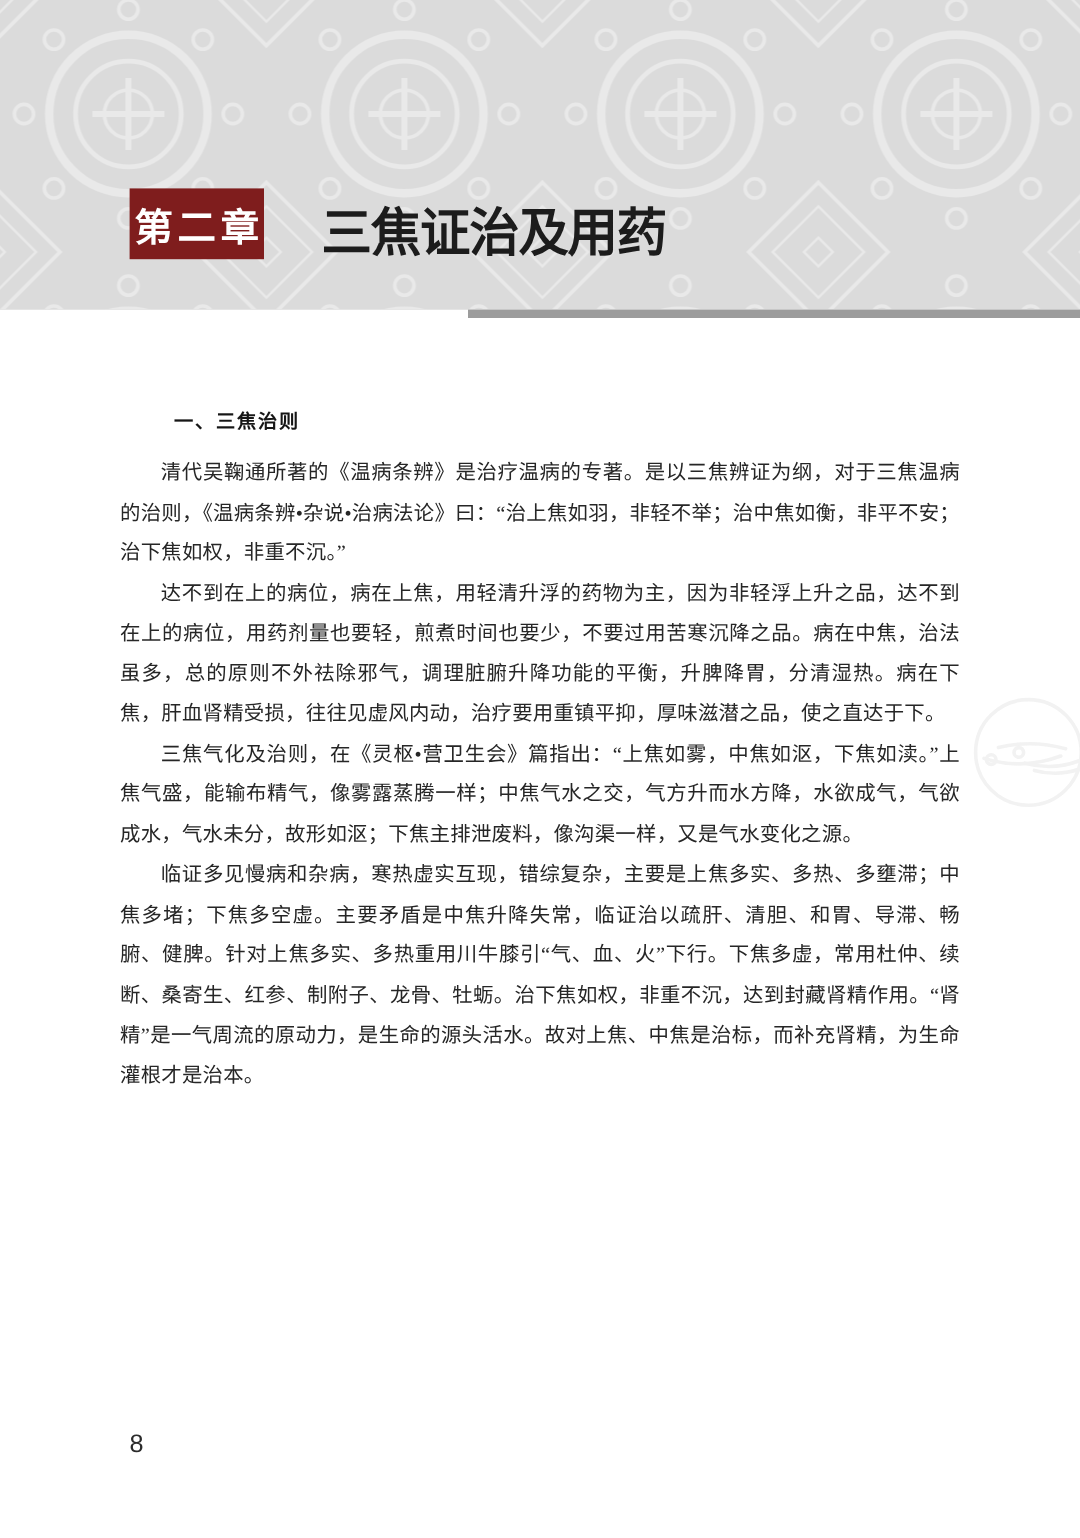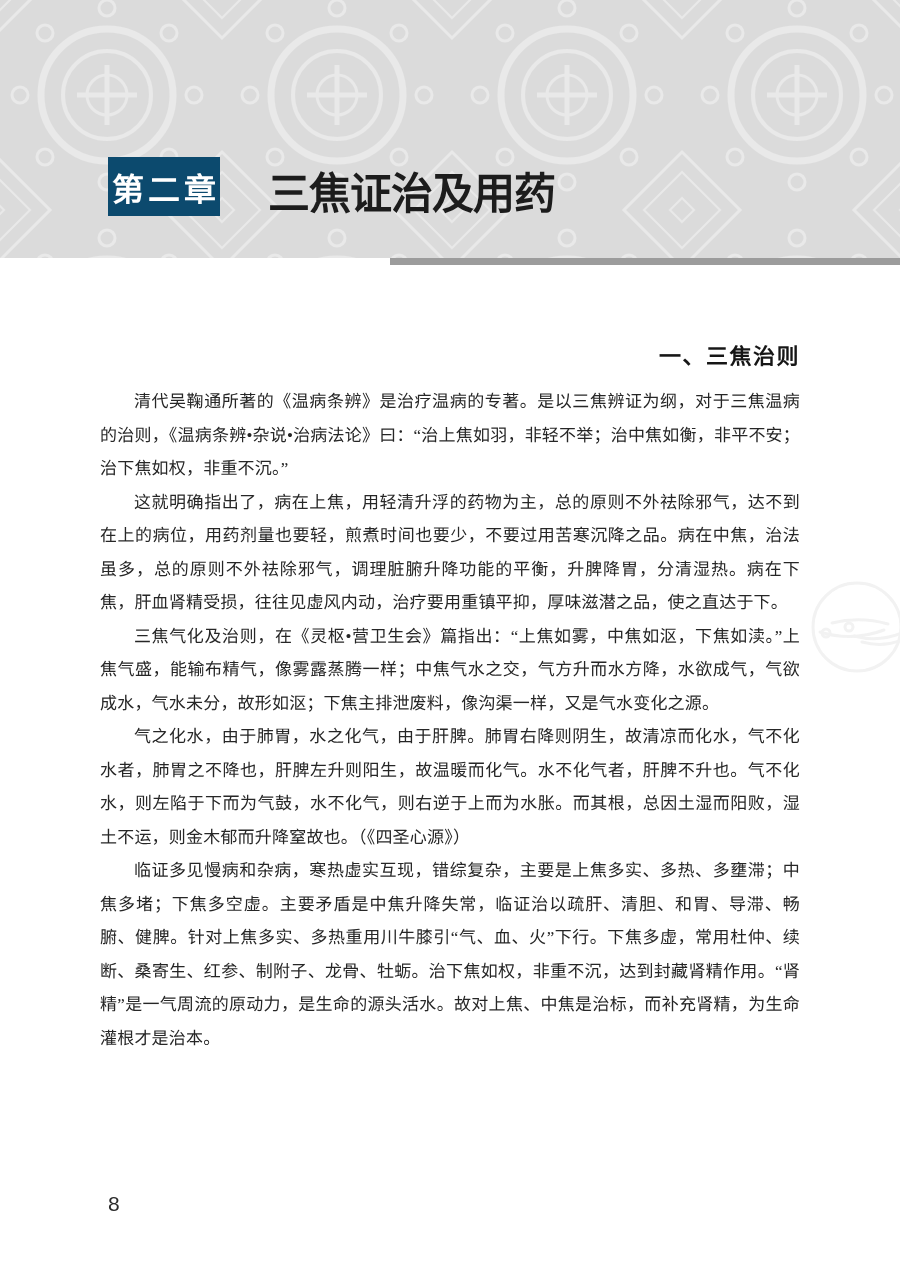--- a/index.html
+++ b/index.html
@@ -18,21 +18,21 @@
     left: 0; top: 0;
     width: 900px; height: 258px;
     background: #dbdbdb;
   }
   .band-pattern { position: absolute; left: 0; top: 0; display: block; }
 
   .chapter-box {
     position: absolute;
     left: 108px; top: 157px;
     width: 112px; height: 59px;
-    background: #0c4a6e;
+    background: #7f1d1d;
     color: #ffffff;
     display: flex;
     align-items: center;
     justify-content: center;
     font-size: 32px;
     font-weight: bold;
     letter-spacing: 4px;
     text-indent: 4px;
     font-family: "Liberation Serif", "DejaVu Serif", serif;
   }
@@ -66,27 +66,26 @@
 
   
   .content {
     position: absolute;
     left: 100px; top: 258px;
     width: 700px;
     color: #262626;
   }
   .content h2 {
     font-family: "Liberation Sans", "DejaVu Sans", sans-serif;
-    font-size: 22px;
+    font-size: 16px;
     font-weight: bold;
     color: #161616;
     letter-spacing: 1.5px;
     margin: 0 0 15px 0;
     padding-left: 45px;
-    text-align: right;
   }
   .content h2.h-first  { margin-top: 80px; }
   .content h2.h-second { margin-top: 20px; }
   .content p {
     font-size: 17px;
     line-height: 33.5px;
     margin: 0;
     text-align: justify;
     text-indent: 2em;
     letter-spacing: 0.2px;
@@ -167,25 +166,24 @@
       <path d="M60 70 q22 6 42 -3"></path>
       <circle cx="24" cy="61" r="4"></circle>
       <circle cx="47" cy="55" r="4"></circle>
     </g>
   </svg>
 
   <main class="content">
     <section>
       <h2 class="h-first">一、三焦治则</h2>
       <p>清代吴鞠通所著的《温病条辨》是治疗温病的专著。是以三焦辨证为纲，对于三焦温病的治则，《温病条辨•杂说•治病法论》曰：“治上焦如羽，非轻不举；治中焦如衡，非平不安；治下焦如权，非重不沉。”</p>
-      <p>这就明确指出了，病在上焦，用轻清升浮的药物为主，总的原则不外祛除邪气，达不到在上的病位，用药剂量也要轻，煎煮时间也要少，不要过用苦寒沉降之品。病在中焦，治法虽多，总的原则不外祛除邪气，调理脏腑升降功能的平衡，升脾降胃，分清湿热。病在下焦，肝血肾精受损，往往见虚风内动，治疗要用重镇平抑，厚味滋潜之品，使之直达于下。</p>
+      <p>达不到在上的病位，病在上焦，用轻清升浮的药物为主，因为非轻浮上升之品，达不到在上的病位，用药剂量也要轻，煎煮时间也要少，不要过用苦寒沉降之品。病在中焦，治法虽多，总的原则不外祛除邪气，调理脏腑升降功能的平衡，升脾降胃，分清湿热。病在下焦，肝血肾精受损，往往见虚风内动，治疗要用重镇平抑，厚味滋潜之品，使之直达于下。</p>
     </section>
 
     <section>
       <p>三焦气化及治则，在《灵枢•营卫生会》篇指出：“上焦如雾，中焦如沤，下焦如渎。”上焦气盛，能输布精气，像雾露蒸腾一样；中焦气水之交，气方升而水方降，水欲成气，气欲成水，气水未分，故形如沤；下焦主排泄废料，像沟渠一样，又是气水变化之源。</p>
-      <p>气之化水，由于肺胃，水之化气，由于肝脾。肺胃右降则阴生，故清凉而化水，气不化水者，肺胃之不降也，肝脾左升则阳生，故温暖而化气。水不化气者，肝脾不升也。气不化水，则左陷于下而为气鼓，水不化气，则右逆于上而为水胀。而其根，总因土湿而阳败，湿土不运，则金木郁而升降窒故也。（《四圣心源》）</p>
       <p>临证多见慢病和杂病，寒热虚实互现，错综复杂，主要是上焦多实、多热、多壅滞；中焦多堵；下焦多空虚。主要矛盾是中焦升降失常，临证治以疏肝、清胆、和胃、导滞、畅腑、健脾。针对上焦多实、多热重用川牛膝引“气、血、火”下行。下焦多虚，常用杜仲、续断、桑寄生、红参、制附子、龙骨、牡蛎。治下焦如权，非重不沉，达到封藏肾精作用。“肾精”是一气周流的原动力，是生命的源头活水。故对上焦、中焦是治标，而补充肾精，为生命灌根才是治本。</p>
     </section>
   </main>
 
   <div class="page-number">8</div>
 
 </div>
 
 </body></html>

